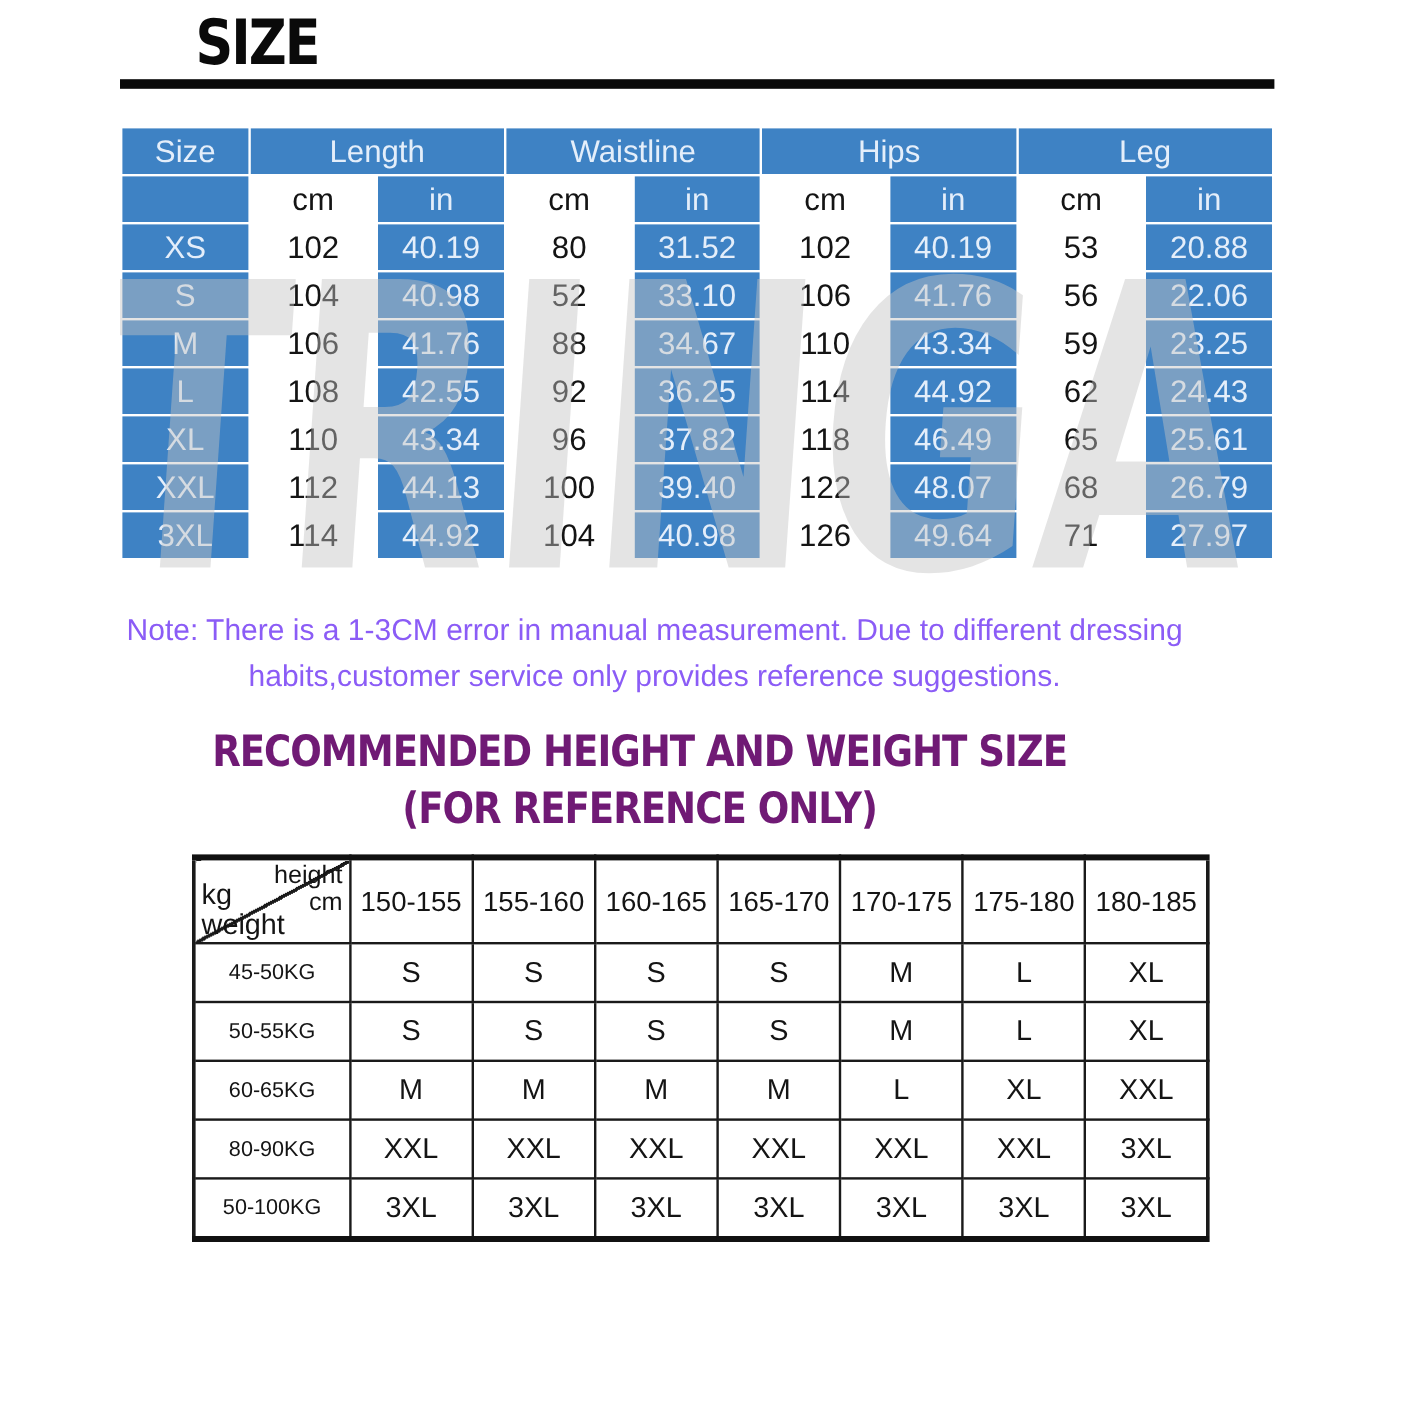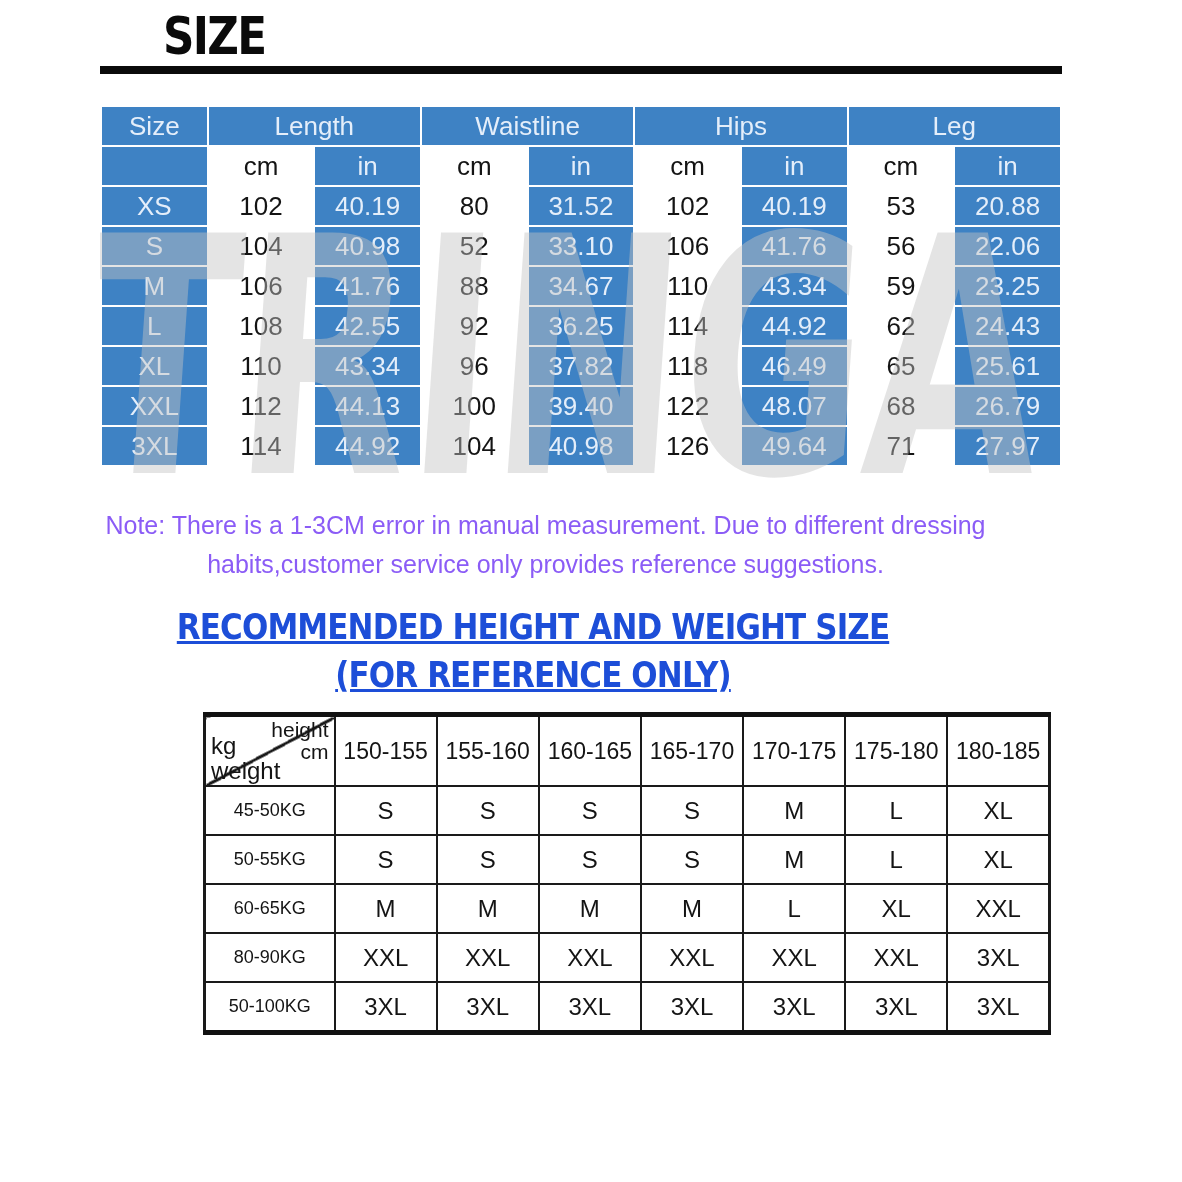--- a/index.html
+++ b/index.html
@@ -16,27 +16,27 @@
   table.size td{height:36px;text-align:center;vertical-align:middle;font-size:26px;overflow:hidden;white-space:nowrap;}
   td.blue{background:#3e82c4;color:#e4eefa;}
   td.white{background:#ffffff;color:#141414;}
   td.hdr{font-size:27px;}
   .watermark-svg{position:absolute;left:0;top:0;width:962px;height:386px;pointer-events:none;}
 
   
   .note{position:absolute;left:0;top:506px;width:1091px;text-align:center;font-size:25px;line-height:1.55;color:#8b5cf6;}
 
   
-  .reco-heading{position:absolute;left:0;top:606px;width:1066px;text-align:center;font-family:"DejaVu Sans",sans-serif;font-weight:bold;color:#1d4ed8;text-decoration:underline;}
+  .reco-heading{position:absolute;left:0;top:606px;width:1066px;text-align:center;font-family:"DejaVu Sans",sans-serif;font-weight:bold;color:#701a75;}
   .reco-heading .l1{font-size:36px;transform:scaleX(0.86);transform-origin:center;letter-spacing:-1px;}
   .reco-heading .l2{font-size:36px;transform:scaleX(0.86);transform-origin:center;letter-spacing:-1px;margin-top:7px;}
 
   
   .reco-table-wrap{position:absolute;left:160px;top:712px;width:848px;}
-  table.reco{border-collapse:collapse;table-layout:fixed;width:848px;border:3px solid #1a1a1a;border-top:5px solid #111;border-bottom:5px solid #111;margin-left:43px;}
+  table.reco{border-collapse:collapse;table-layout:fixed;width:848px;border:3px solid #1a1a1a;border-top:5px solid #111;border-bottom:5px solid #111;}
   table.reco th,table.reco td{border:2px solid #1a1a1a;text-align:center;vertical-align:middle;font-weight:normal;color:#141414;}
   table.reco col.wcol{width:130px;}
   table.reco thead th{height:66px;font-size:23px;}
   table.reco tbody td{height:45px;font-size:24px;}
   table.reco tbody td.wlabel{font-size:18px;}
   th.corner{position:relative;padding:0;background-image:linear-gradient(to bottom right,transparent calc(50% - 1.5px),#1a1a1a calc(50% - 1.5px),#1a1a1a calc(50% + 1.5px),transparent calc(50% + 1.5px));}
   .corner-tr{position:absolute;top:2px;right:5px;text-align:right;font-size:21px;line-height:1.05;}
   .corner-bl{position:absolute;left:5px;bottom:2px;text-align:left;font-size:24px;line-height:1.05;}
 </style>
 </head>

